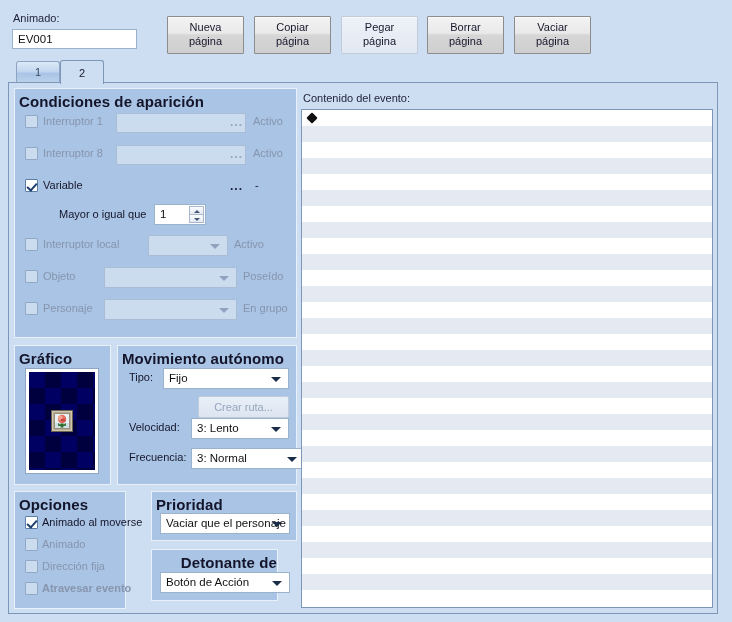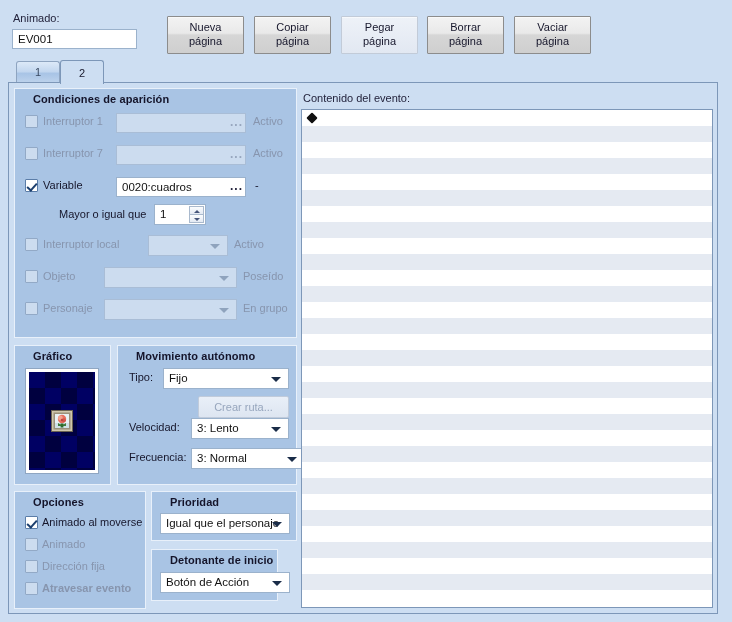--- a/index.html
+++ b/index.html
@@ -58,22 +58,23 @@
     position:absolute;left:8px;top:82px;width:710px;height:532px;
     background:#cddef2;border:1px solid #7d97b8;box-sizing:border-box;
   }
 
   
   .group{
     position:absolute;box-sizing:border-box;
     background:#a9c4e4;border:1px solid #e8f0fa;
   }
   .group > .gtitle{
-    position:absolute;left:18px;top:4px;font-size:11px;font-weight:bold;color:#14142a;
+    position:absolute;left:4px;top:4px;font-size:15px;font-weight:bold;color:#14142a;
     letter-spacing:.1px;
+    text-align:right;
   }
 
   
   .cb{
     position:absolute;width:13px;height:13px;box-sizing:border-box;
     border:1px solid #92a9c6;background:#ccdcef;border-radius:1px;
   }
   .cb.on{background:#ffffff;border-color:#5b7da8;}
   .cb.on:after{
     content:"";position:absolute;left:3px;top:1px;width:4px;height:8px;
@@ -214,28 +215,27 @@
     <div class="group" style="left:5px;top:5px;width:283px;height:250px;">
       <div class="gtitle">Condiciones de aparición</div>
 
       <div class="cb" style="left:10px;top:26px;"></div>
       <div class="cblbl dim" style="left:28px;top:26px;">Interruptor 1</div>
       <div class="field disabled" style="left:101px;top:24px;width:130px;"></div>
       <div class="dots dim" style="left:215px;top:26px;">...</div>
       <div class="lbl dim" style="left:238px;top:26px;">Activo</div>
 
       <div class="cb" style="left:10px;top:58px;"></div>
-      <div class="cblbl dim" style="left:28px;top:58px;">Interruptor 7</div>
+      <div class="cblbl dim" style="left:28px;top:58px;">Interruptor 8</div>
       <div class="field disabled" style="left:101px;top:56px;width:130px;"></div>
       <div class="dots dim" style="left:215px;top:58px;">...</div>
       <div class="lbl dim" style="left:238px;top:58px;">Activo</div>
 
       <div class="cb on" style="left:10px;top:90px;"></div>
       <div class="cblbl" style="left:28px;top:90px;">Variable</div>
-      <div class="field" style="left:101px;top:88px;width:130px;">0020:cuadros</div>
       <div class="dots" style="left:215px;top:90px;">...</div>
       <div class="lbl" style="left:240px;top:90px;">-</div>
 
       <div class="lbl" style="left:44px;top:119px;">Mayor o igual que</div>
       <div class="spin" style="left:139px;top:115px;width:52px;">
         <span>1</span>
         <div class="spinbtns">
           <div class="spinbtn up">
               <i></i>
             </div>
@@ -308,38 +308,38 @@
         <div class="arr"></div>
       </div>
 
       <div class="lbl" style="left:11px;top:105px;">Frecuencia:</div>
       <div class="combo" style="left:73px;top:102px;width:114px;">
         <span>3: Normal</span>
         <div class="arr"></div>
       </div>
     </div>
 
-    <div class="group" style="left:5px;top:408px;width:132px;height:118px;padding-left:28px;">
+    <div class="group" style="left:5px;top:408px;width:112px;height:118px;padding-left:28px;">
       <div class="gtitle">Opciones</div>
       <div id="options-list">
           <div class="cb on" style="left: 10px; top: 24px;"></div>
           <div class="cblbl" style="left: 27px; top: 24px;">Animado al moverse</div>
           <div class="cb" style="left: 10px; top: 46px;"></div>
           <div class="cblbl dim" style="left: 27px; top: 46px;">Animado</div>
           <div class="cb" style="left: 10px; top: 68px;"></div>
           <div class="cblbl dim" style="left: 27px; top: 68px;">Dirección fija</div>
           <div class="cb" style="left: 10px; top: 90px;"></div>
           <div class="cblbl dim" style="left: 27px; top: 90px; font-weight: bold;">Atravesar evento</div>
         </div>
     </div>
 
     <div class="group" style="left:142px;top:408px;width:146px;height:50px;">
       <div class="gtitle">Prioridad</div>
       <div class="combo" style="left:8px;top:21px;width:130px;">
-        <span>Igual que el personaje</span>
+        <span>Vaciar que el personaje</span>
         <div class="arr"></div>
       </div>
     </div>
 
     <div class="group" style="left:142px;top:466px;width:127px;height:52px;">
       <div class="gtitle">Detonante de inicio</div>
       <div class="combo" style="left:8px;top:22px;width:130px;">
         <span>Botón de Acción</span>
         <div class="arr"></div>
       </div>

